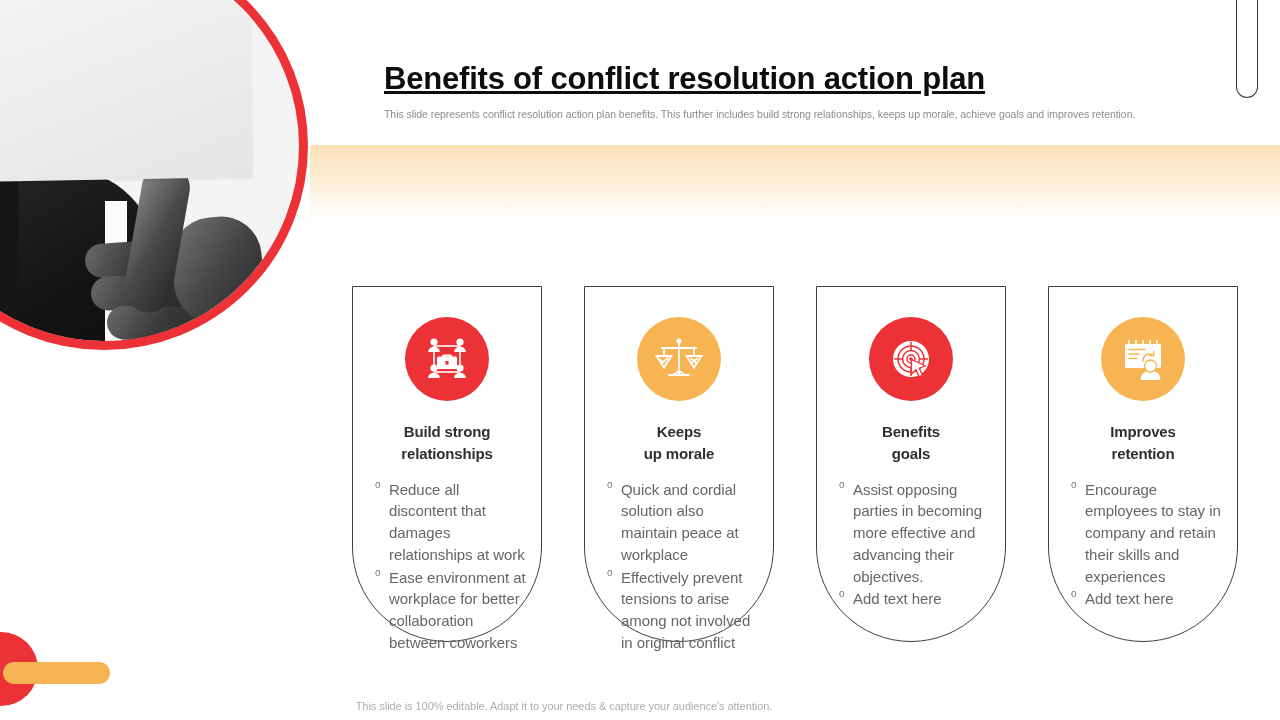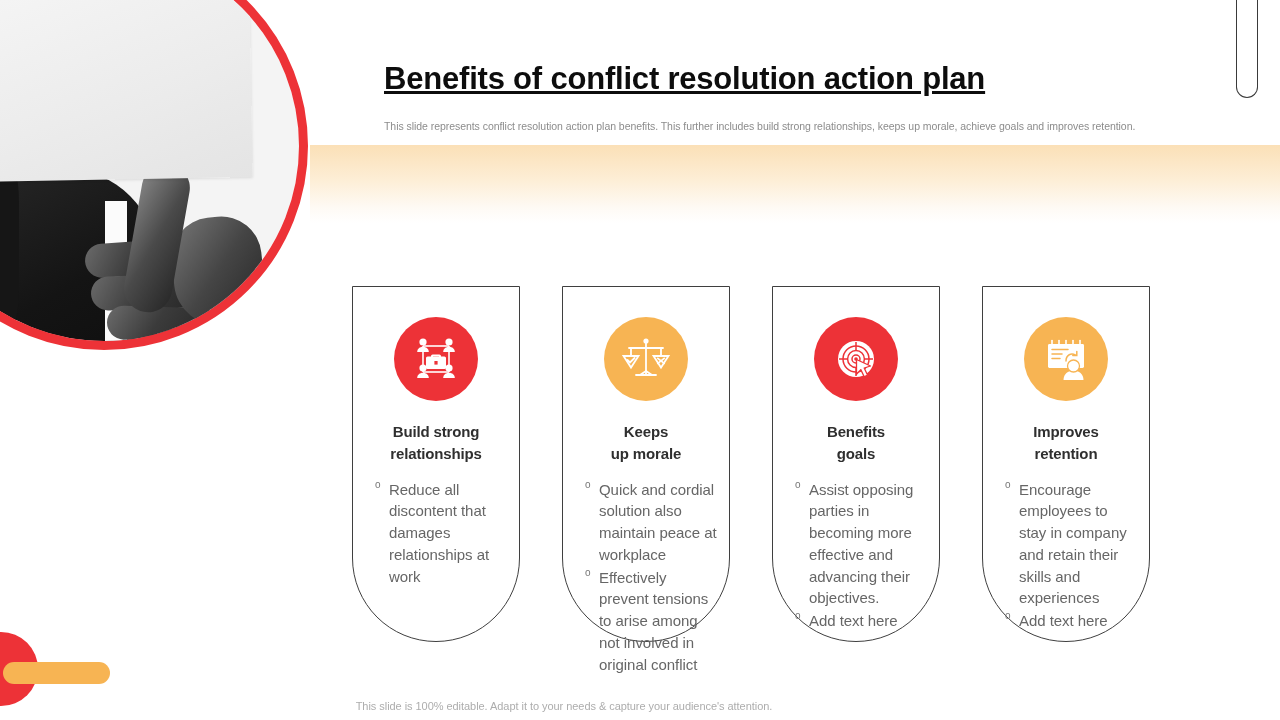--- a/index.html
+++ b/index.html
@@ -96,31 +96,31 @@
     border-radius:0 0 11px 11px; z-index:3;
   }
 
   
   .header{ position:absolute; left:384px; top:62px; width:880px; z-index:6; }
   .title{
     font-size:31px; font-weight:bold; color:#0d0d0d;
     letter-spacing:-.2px; line-height:1.12;text-decoration:underline;
   }
   .subtitle{
-    margin-top:23px; font-size:10.5px; color:#8c8c8c; line-height:1.3;
+    margin-top:11px; font-size:10.5px; color:#8c8c8c; line-height:1.3;
     letter-spacing:-.05px; white-space:nowrap;
   }
 
   
   .cards{
     position:absolute; left:352px; top:286px; width:890px; height:356px;
     display:flex; gap:42px; z-index:6;
   }
   .card{
-    width:168px; height:356px;
+    width:190px; height:356px;
     border:1px solid #3f3f3f;
     border-radius:0 0 95px 95px;
     background:#ffffff;
     display:flex; flex-direction:column; align-items:center;
     padding-top:30px;
   }
   .icon-circle{
     width:84px; height:84px; border-radius:50%;
     display:flex; align-items:center; justify-content:center;
     flex:none;
@@ -213,20 +213,21 @@
         </g>
         <rect x="24.4" y="28" width="3.2" height="3.6" fill="#ED3237"></rect>
       </svg>
     </div>
     <div class="card-title">
       <span>Build strong</span><br>
       <span>relationships</span>
     </div>
     <ul class="bullets">
       <li>Reduce all discontent that damages relationships at work</li>
+      <li>Ease environment at workplace for better collaboration between coworkers</li>
     </ul>
   </div>
 
   <div class="card">
     <div class="icon-circle" style="background:#F7B453">
       <svg width="52" height="52" viewBox="0 0 52 52">
         <g stroke="#ffffff" stroke-width="1.8" fill="none" stroke-linecap="round">
           <line x1="26" y1="9" x2="26" y2="42"></line>
           <line x1="9" y1="15" x2="43" y2="15"></line>
           <line x1="16" y1="42" x2="36" y2="42"></line>

